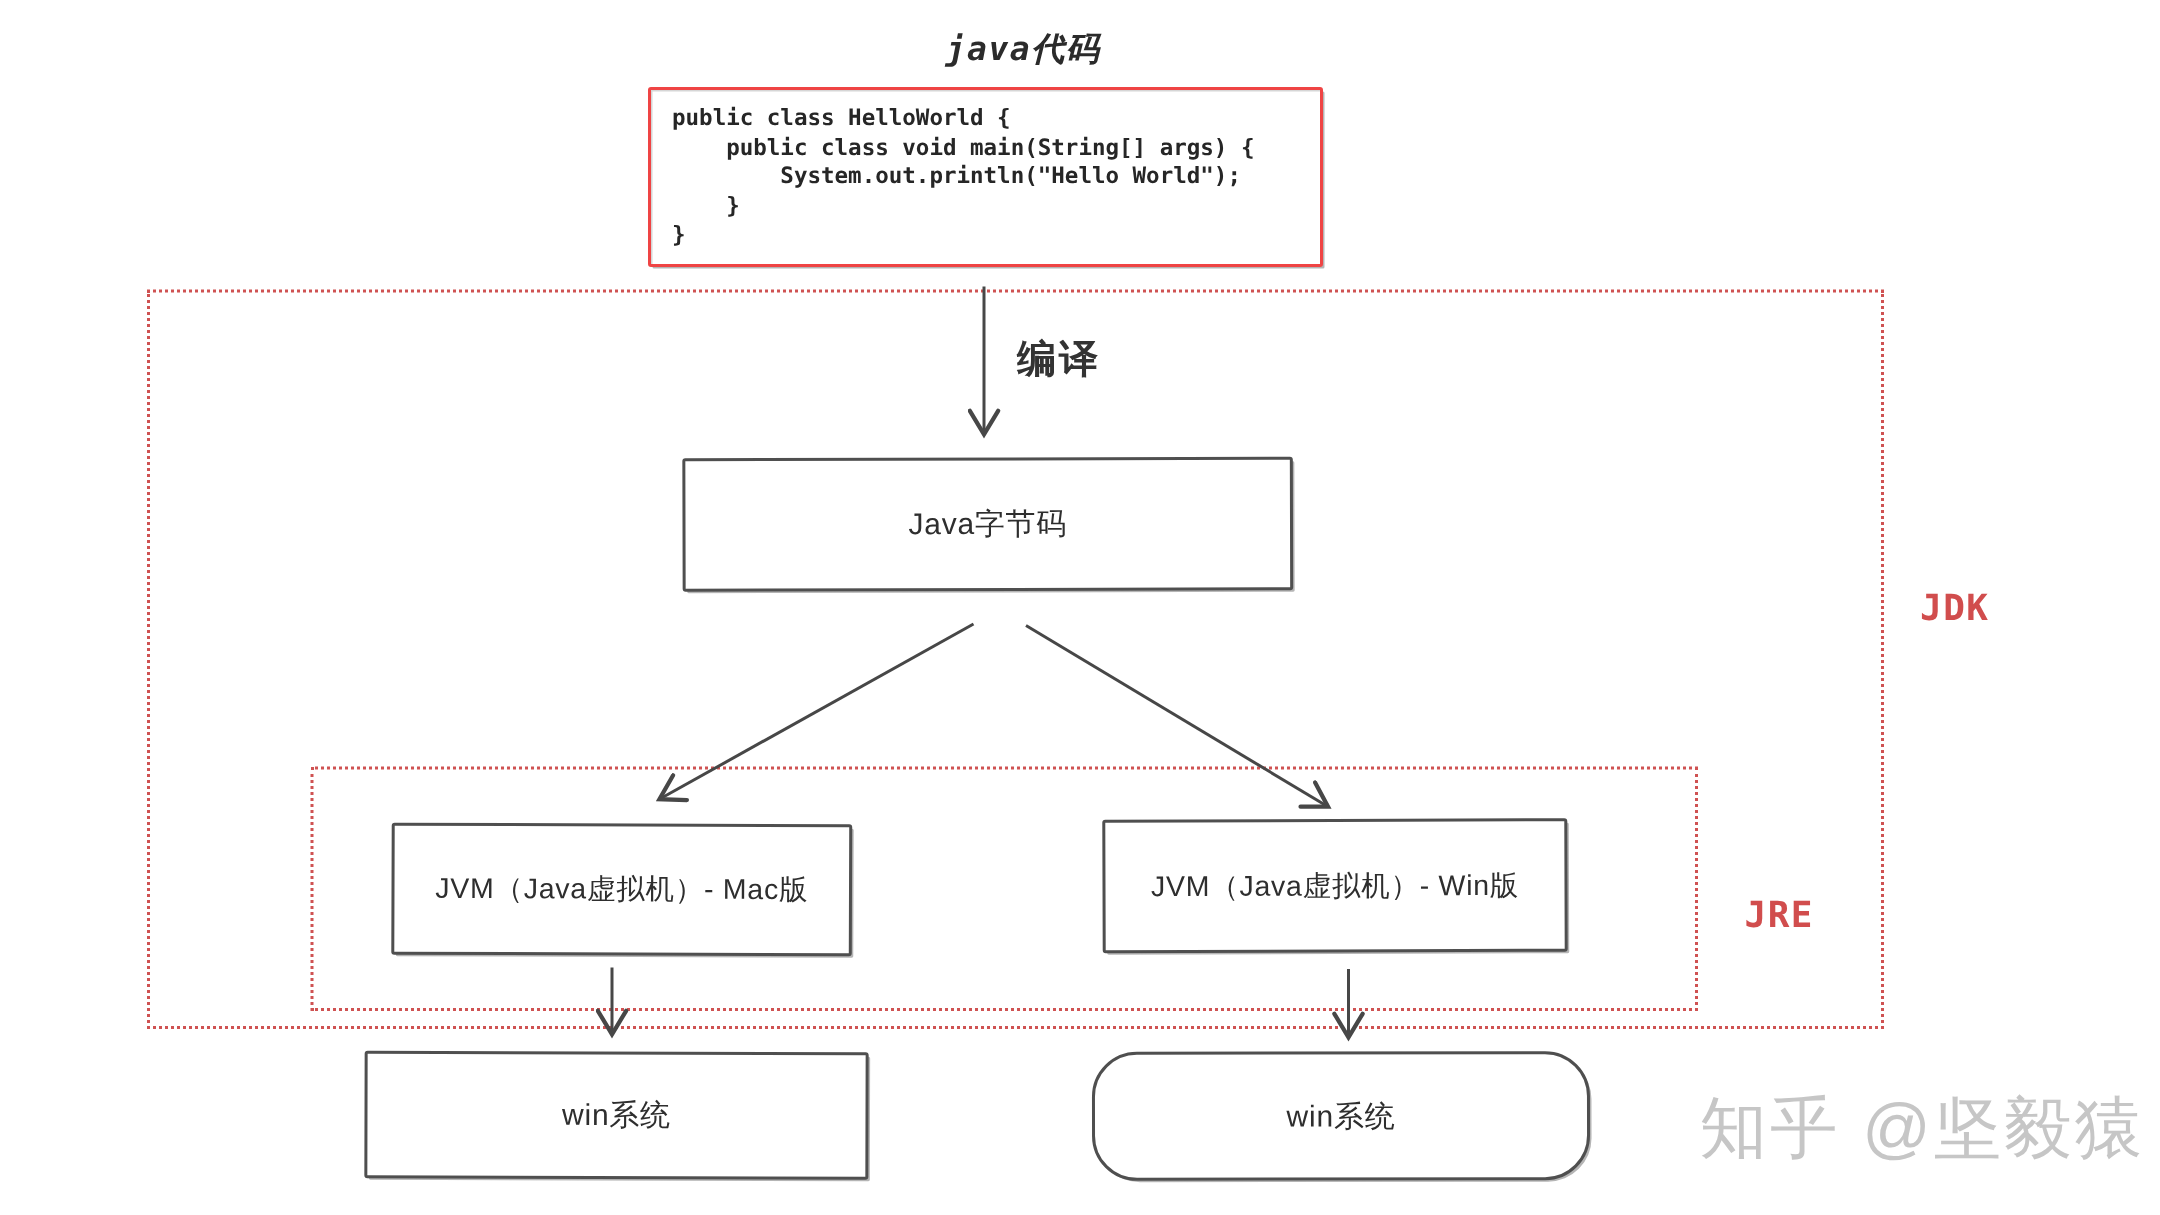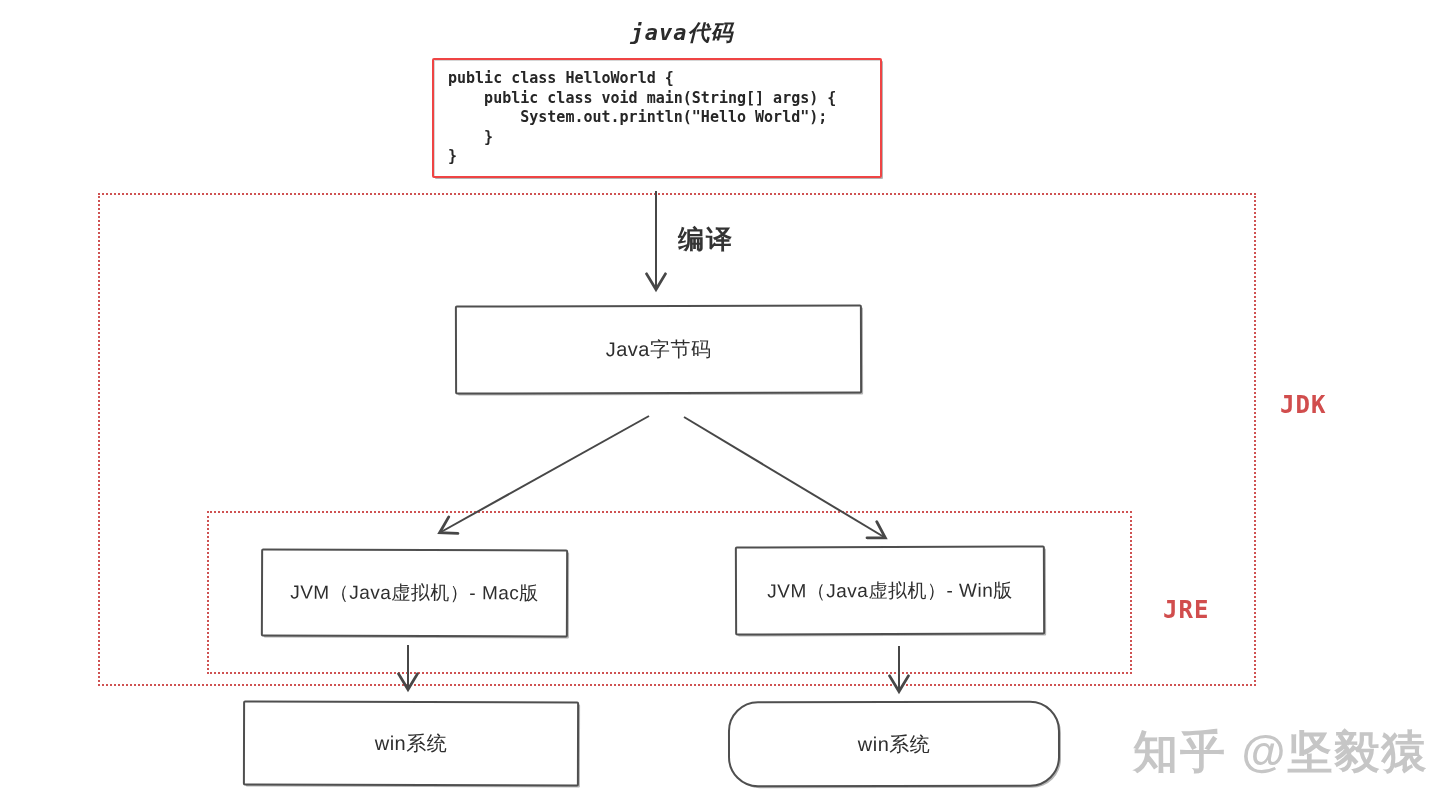--- a/index.html
+++ b/index.html
@@ -87,21 +87,21 @@
   #jdk-box { left: 98px;  top: 193px; width: 1158px; height: 493px; }
   #jre-box { left: 207px; top: 511px; width: 925px;  height: 163px; }
 
   #jdk-label { left: 1280px; top: 391px; }
   #jre-label { left: 1163px; top: 596px; }
 
   #watermark {
     position: absolute;
     left: 1133px; top: 722px;
     font-size: 45px;
-    font-weight: bold;
+    font-weight: normal;
     color: #c6c6c6;
     letter-spacing: 2px;
     white-space: nowrap;
   }
 
   #arrow-layer { position: absolute; left: 0; top: 0; width: 1440px; height: 810px; pointer-events: none; }
 </style>
 </head>
 <body>
 

